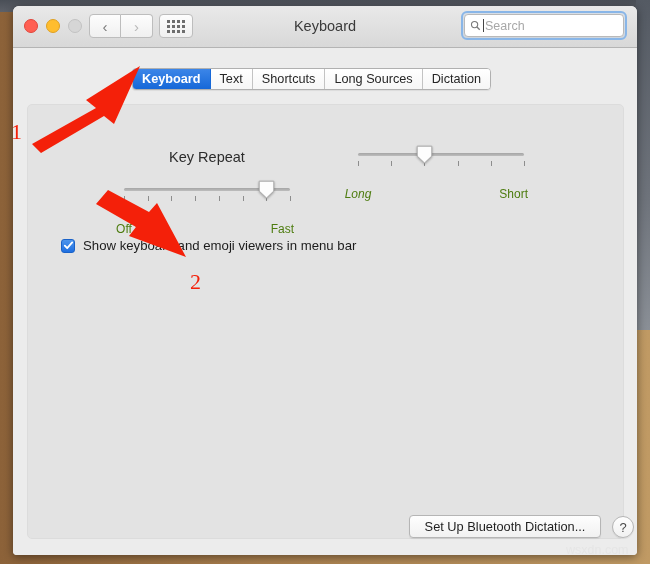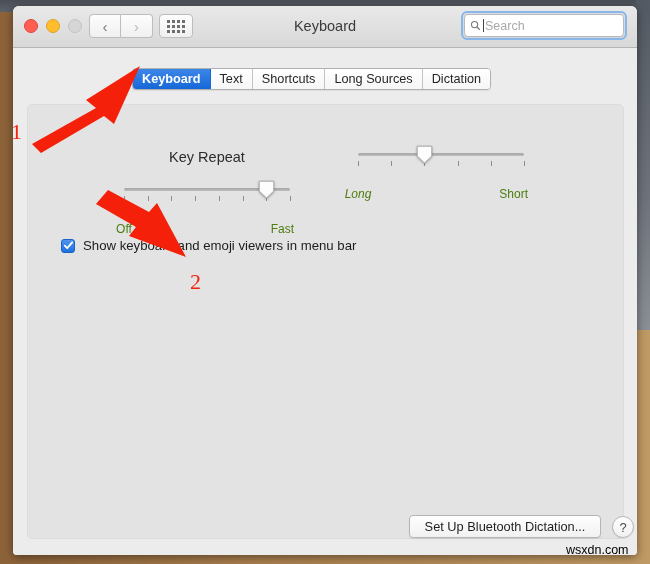--- a/index.html
+++ b/index.html
@@ -352,21 +352,21 @@
     font-family: "Liberation Serif", serif;
   }
   .anno-num.n1 { left: 11px; top: 119px; }
   .anno-num.n2 { left: 190px; top: 269px; }
 
   .watermark {
     position: absolute;
     left: 566px;
     top: 543px;
     font-size: 12.5px;
-    color: #000000;
+    color: #e5e5e5;
     font-family: "Liberation Sans", sans-serif;
   }
 </style>
 </head>
 <body>
 
 <div id="root">
 
   <div class="desktop"></div>
   <div class="desktop-top"></div>

